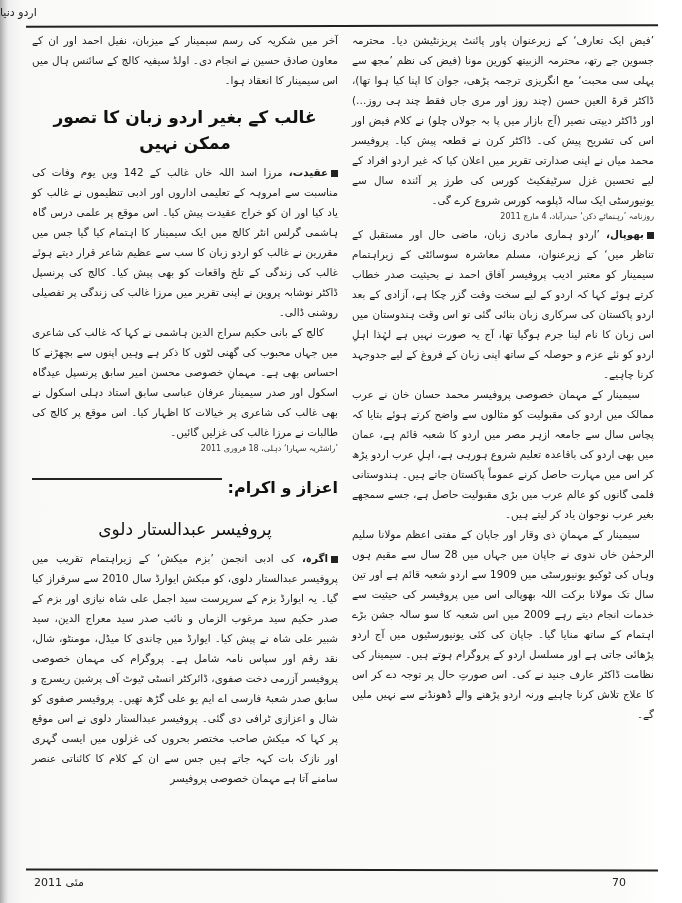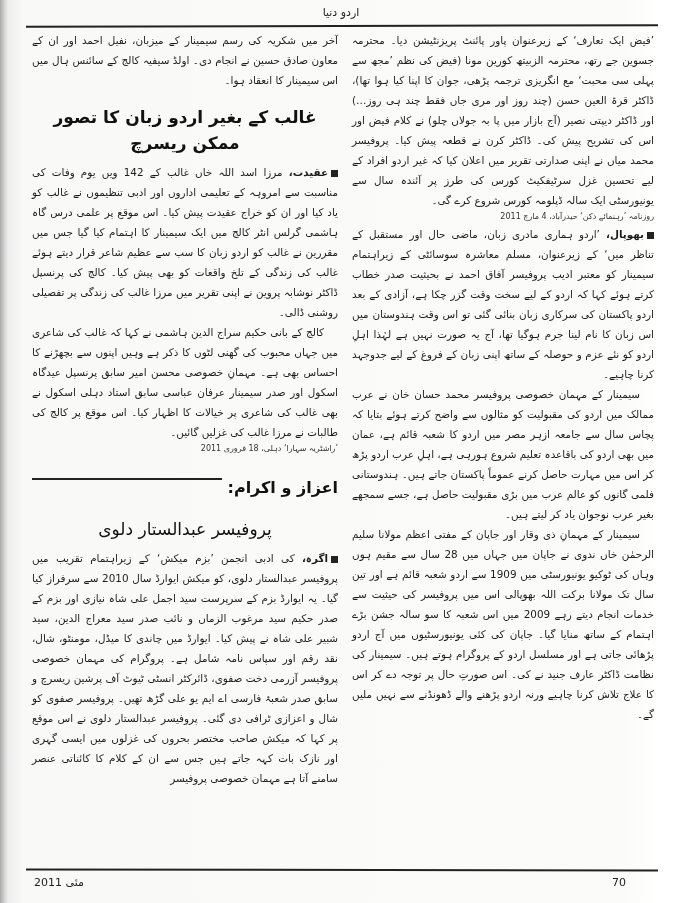--- a/index.html
+++ b/index.html
@@ -8,21 +8,21 @@
     background:#ffffff;
     font-family:"DejaVu Sans", sans-serif;
     color:#1a1a1a;
     position:relative;
   }
   .page {
     position:absolute; left:0; top:0; width:682px; height:903px;
     background:linear-gradient(90deg,#d6d6d6 0px,#eeeeee 8px,#f9f9f7 22px,#fbfbf9 620px,#ffffff 660px);
   }
   .running-head {
-    position:absolute; top:6px; left:0; width:682px; text-align:center;
+    position:absolute; top:6px; left:0; width:682px; text-align:left;
     font-size:11px; direction:rtl; color:#222;
   }
   .top-rule {
     position:absolute; top:25px; left:26px; width:632px; height:2px; background:#222;
     transform:rotate(-0.15deg);
   }
   .bottom-rule {
     position:absolute; top:869px; left:26px; width:632px; height:2px; background:#222;
     transform:rotate(0.1deg);
   }
@@ -80,21 +80,21 @@
       <span class="bullet"></span><span class="dateline">بھوپال،</span>
       <span>’اردو ہماری مادری زبان، ماضی حال اور مستقبل کے تناظر میں‘ کے زیرعنوان، مسلم معاشرہ سوسائٹی کے زیراہتمام سیمینار کو معتبر ادیب پروفیسر آفاق احمد نے بحیثیت صدر خطاب کرتے ہوئے کہا کہ اردو کے لیے سخت وقت گزر چکا ہے، آزادی کے بعد اردو پاکستان کی سرکاری زبان بنائی گئی تو اس وقت ہندوستان میں اس زبان کا نام لینا جرم ہوگیا تھا، آج یہ صورت نہیں ہے لہٰذا اہلِ اردو کو نئے عزم و حوصلہ کے ساتھ اپنی زبان کے فروغ کے لیے جدوجہد کرنا چاہیے۔</span>
     </p>
     <p class="indent">سیمینار کے مہمان خصوصی پروفیسر محمد حسان خان نے عرب ممالک میں اردو کی مقبولیت کو مثالوں سے واضح کرتے ہوئے بتایا کہ پچاس سال سے جامعہ ازہر مصر میں اردو کا شعبہ قائم ہے، عمان میں بھی اردو کی باقاعدہ تعلیم شروع ہورہی ہے، اہلِ عرب اردو پڑھ کر اس میں مہارت حاصل کرنے عموماً پاکستان جاتے ہیں۔ ہندوستانی فلمی گانوں کو عالم عرب میں بڑی مقبولیت حاصل ہے، جسے سمجھے بغیر عرب نوجوان یاد کر لیتے ہیں۔</p>
     <p class="indent">سیمینار کے مہمانِ ذی وقار اور جاپان کے مفتی اعظم مولانا سلیم الرحمٰن خاں ندوی نے جاپان میں جہاں میں 28 سال سے مقیم ہوں وہاں کی ٹوکیو یونیورسٹی میں 1909 سے اردو شعبہ قائم ہے اور تین سال تک مولانا برکت اللہ بھوپالی اس میں پروفیسر کی حیثیت سے خدمات انجام دیتے رہے 2009 میں اس شعبہ کا سو سالہ جشن بڑے اہتمام کے ساتھ منایا گیا۔ جاپان کی کئی یونیورسٹیوں میں آج اردو پڑھائی جاتی ہے اور مسلسل اردو کے پروگرام ہوتے ہیں۔ سیمینار کی نظامت ڈاکٹر عارف جنید نے کی۔ اس صورتِ حال پر توجہ دے کر اس کا علاج تلاش کرنا چاہیے ورنہ اردو پڑھنے والے ڈھونڈنے سے نہیں ملیں گے۔</p>
   </div>
 
   <div class="col left">
     <p>آخر میں شکریہ کی رسم سیمینار کے میزبان، نفیل احمد اور ان کے معاون صادق حسین نے انجام دی۔ اولڈ سیفیہ کالج کے سائنس ہال میں اس سیمینار کا انعقاد ہوا۔</p>
 
-    <div class="headline">غالب کے بغیر اردو زبان کا تصور ممکن ریسرچ</div>
+    <div class="headline">غالب کے بغیر اردو زبان کا تصور ممکن نہیں</div>
     <p>
       <span class="bullet"></span><span class="dateline">عقیدت،</span>
       <span>مرزا اسد اللہ خاں غالب کے 142 ویں یوم وفات کی مناسبت سے امروہہ کے تعلیمی اداروں اور ادبی تنظیموں نے غالب کو یاد کیا اور ان کو خراج عقیدت پیش کیا۔ اس موقع پر علمی درس گاہ ہاشمی گرلس انٹر کالج میں ایک سیمینار کا اہتمام کیا گیا جس میں مقررین نے غالب کو اردو زبان کا سب سے عظیم شاعر قرار دیتے ہوئے غالب کی زندگی کے تلخ واقعات کو بھی پیش کیا۔ کالج کی پرنسپل ڈاکٹر نوشابہ پروین نے اپنی تقریر میں مرزا غالب کی زندگی پر تفصیلی روشنی ڈالی۔</span>
     </p>
     <p class="indent">کالج کے بانی حکیم سراج الدین ہاشمی نے کہا کہ غالب کی شاعری میں جہاں محبوب کی گھنی لٹوں کا ذکر ہے وہیں اپنوں سے بچھڑنے کا احساس بھی ہے۔ مہمانِ خصوصی محسن امیر سابق پرنسپل عیدگاہ اسکول اور صدر سیمینار عرفان عباسی سابق استاد دہلی اسکول نے بھی غالب کی شاعری پر خیالات کا اظہار کیا۔ اس موقع پر کالج کی طالبات نے مرزا غالب کی غزلیں گائیں۔</p>
     <p class="source">’راشٹریہ سہارا‘ دہلی، 18 فروری 2011</p>
 
     <div class="section-title">
       <span class="label">اعزاز و اکرام:</span>
       <span class="line"></span>

